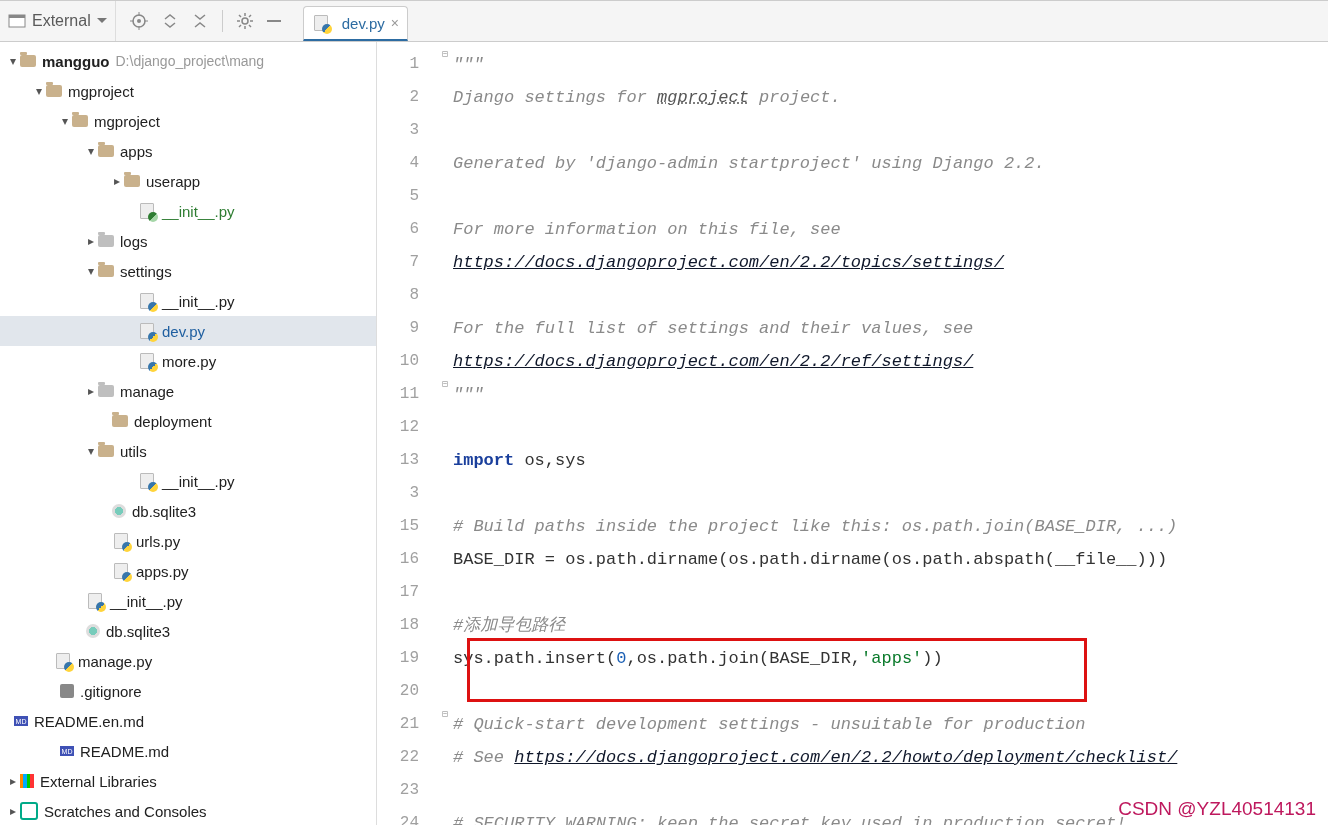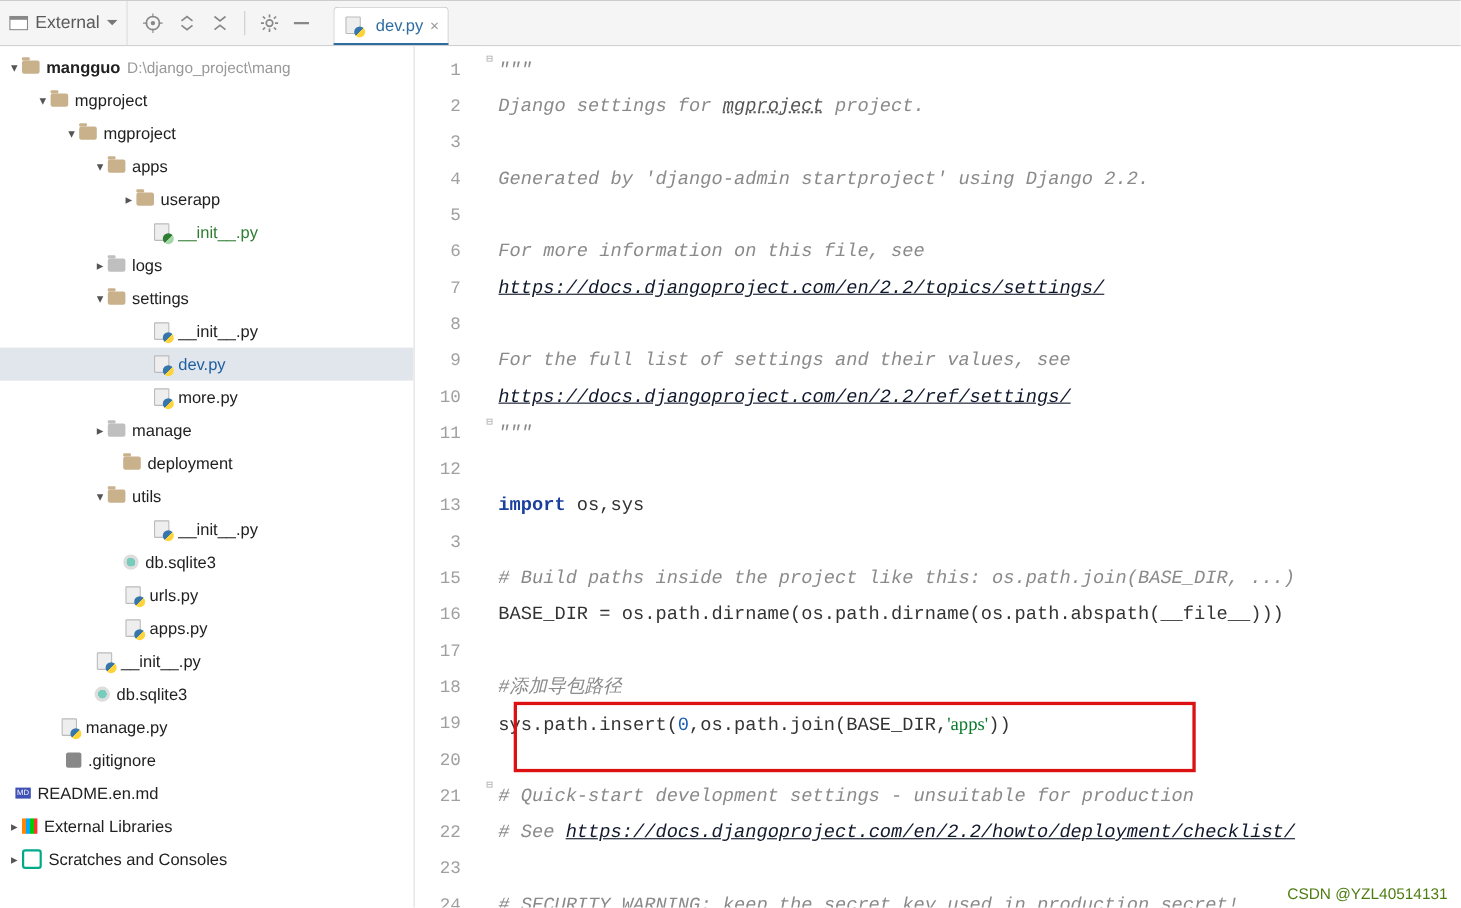--- a/index.html
+++ b/index.html
@@ -47,26 +47,26 @@
   .editor{flex:1;display:flex;overflow:hidden;background:#fff;font-family:"Consolas","Courier New",monospace;}
   .gutter{width:60px;text-align:right;color:#a0a0a0;font-size:16px;padding-top:6px;user-select:none;background:#fff;font-family:"Consolas","Courier New",monospace;}
   .gutter div{height:33px;line-height:33px;padding-right:18px;}
   .fold-strip{width:16px;padding-top:6px;}
   .fold-strip div{height:33px;color:#aaa;font-size:10px;text-align:center;}
   .code{flex:1;padding-top:6px;font-size:17px;overflow:hidden;}
   .code .line{height:33px;line-height:33px;white-space:pre;}
   .c-comment{color:#8a8a8a;font-style:italic;}
   .c-link{color:#0f172a;font-style:italic;text-decoration:underline;font-family:Liberation Mono, monospace;}
   .c-kw{color:#1a3f9c;font-weight:600;}
-  .c-str{color:#0a7a2b;font-family:Liberation Serif, serif;}
+  .c-str{color:#0a7a2b;}
   .c-num{color:#1a5fb4;}
   .c-id{color:#555;font-style:italic;text-decoration:underline dotted;}
   .redbox{position:absolute;border:3px solid #d11;}
   .editor-wrap{position:relative;flex:1;display:flex;overflow:hidden;}
-  .watermark{position:absolute;right:12px;bottom:6px;color:#4d7c0f;font-size:14px;font-family:Arial;}
+  .watermark{position:absolute;right:12px;bottom:6px;color:#be185d;font-size:19px;font-family:Arial;}
 </style>
 </head>
 <body>
 
 <div class="ide">
 
   <div class="toolbar">
     <div class="left">
       <span class="tb-ic">
           <svg width="18" height="14">
@@ -270,20 +270,25 @@
           <span class="ic git"></span>
           <span class="node-label">.gitignore</span>
         </div>
 
         <div class="tree-row" style="">
           <span class="arrow none">·</span>
           <span class="ic md">MD</span>
           <span class="node-label">README.en.md</span>
         </div>
 
+        <div class="tree-row" style="padding-left:46px">
+          <span class="arrow none">·</span>
+          <span class="ic md">MD</span>
+          <span class="node-label">README.md</span>
+        </div>
 
         <div class="tree-row" style="padding-left:6px">
           <span class="arrow">▸</span>
           <span class="ic lib"></span>
           <span class="node-label">External Libraries</span>
         </div>
 
         <div class="tree-row" style="padding-left:6px">
           <span class="arrow">▸</span>
           <span class="ic scratch"></span>

